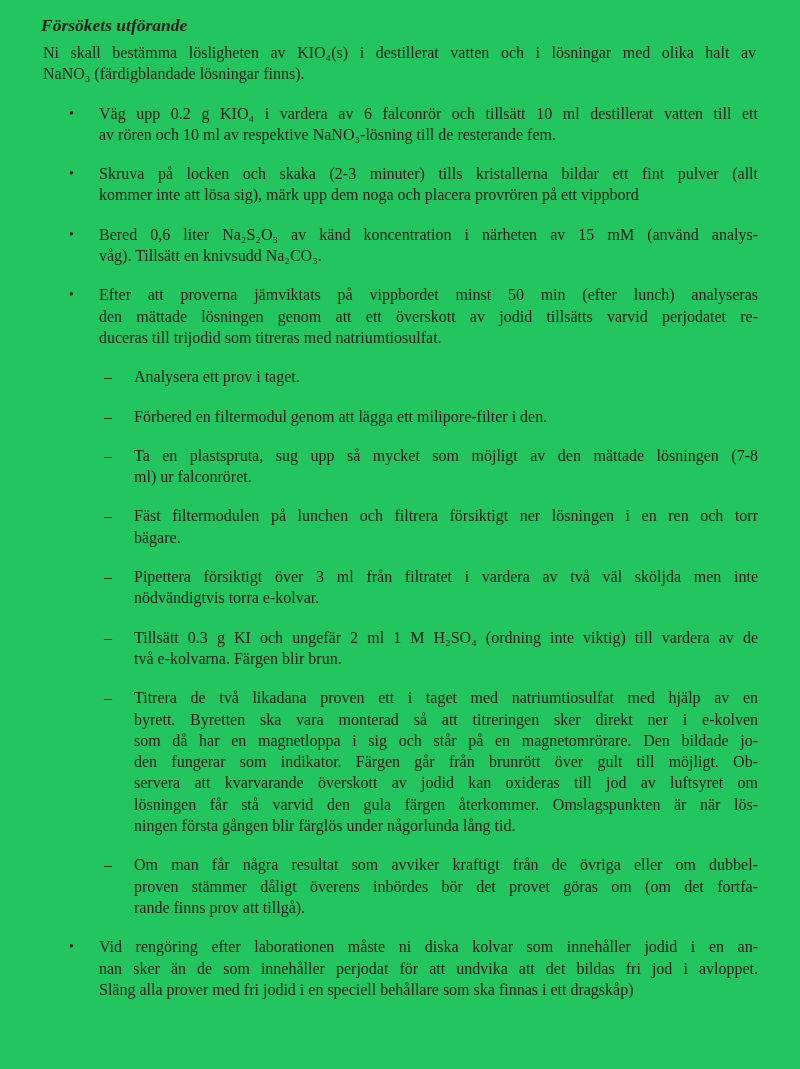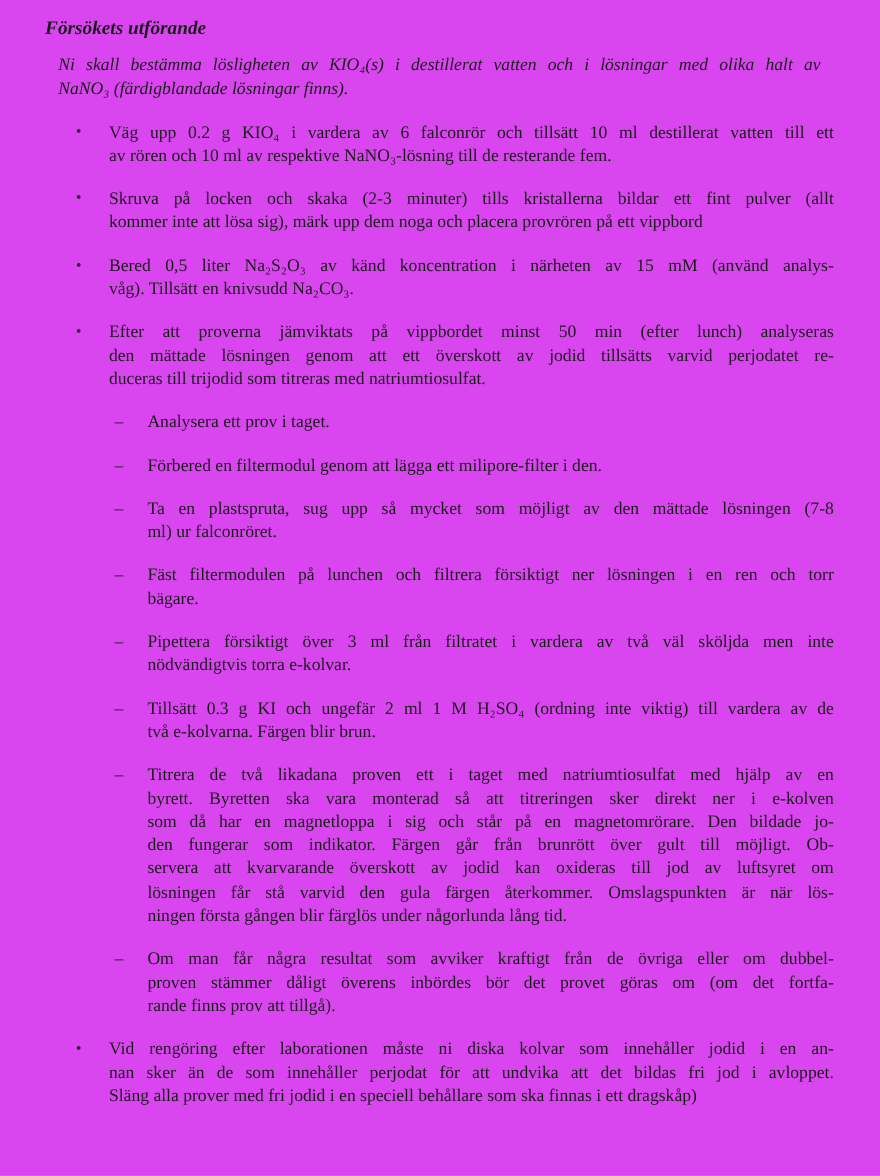--- a/index.html
+++ b/index.html
@@ -1,35 +1,35 @@
 <!DOCTYPE html>
 <html><head>
 <meta charset="utf-8">
 <style>
   html, body { margin: 0; padding: 0; background: #ffffff; }
   .page {
     width: 800px;
     height: 1069px;
     box-sizing: border-box;
     padding: 14px 42px 0 41px;
-    background: #d946ef;
+    background: #22c55e;
     color: #1b1b1b;
     font-family: "Liberation Serif", "DejaVu Serif", serif;
     font-size: 16px;
     line-height: 21.3px;
     overflow: hidden;
   }
   .doc-title {
     font-weight: bold;
     font-style: italic;
     font-size: 17.5px;
     line-height: 23px;
     margin: 0 0 5px 0;
   }
-  .intro { margin: 12px; font-style: italic; }
+  .intro { margin: 2px; }
   .item { display: flex; margin-top: 18px; }
   .item.bullet { margin-left: 28px; }
   .item.sub { margin-left: 63px; }
   .marker {
     flex: 0 0 30px;
     text-align: left;
   }
   .item.bullet .marker { font-size: 14px; }
   .text { flex: 1 1 auto; min-width: 0; }
   .jline { text-align: justify; text-align-last: justify; }
@@ -59,21 +59,21 @@
     <span class="marker">•</span>
     <div class="text">
         <div class="jline">Skruva på locken och skaka (2-3 minuter) tills kristallerna bildar ett fint pulver (allt</div>
         <div class="jline">kommer inte att lösa sig), märk upp dem noga och placera provrören på ett vippbord</div>
       </div>
   </div>
 
   <div class="item bullet">
     <span class="marker">•</span>
     <div class="text">
-        <div class="jline">Bered 0,5 liter Na₂S₂O₃ av känd koncentration i närheten av 15 mM (använd analys-</div>
+        <div class="jline">Bered 0,6 liter Na₂S₂O₃ av känd koncentration i närheten av 15 mM (använd analys-</div>
         <div class="jline">våg). Tillsätt en knivsudd Na₂CO₃.</div>
       </div>
   </div>
 
   <div class="item bullet">
     <span class="marker">•</span>
     <div class="text">
         <div class="jline">Efter att proverna jämviktats på vippbordet minst 50 min (efter lunch) analyseras</div>
         <div class="jline">den mättade lösningen genom att ett överskott av jodid tillsätts varvid perjodatet re-</div>
         <div class="jline">duceras till trijodid som titreras med natriumtiosulfat.</div>

